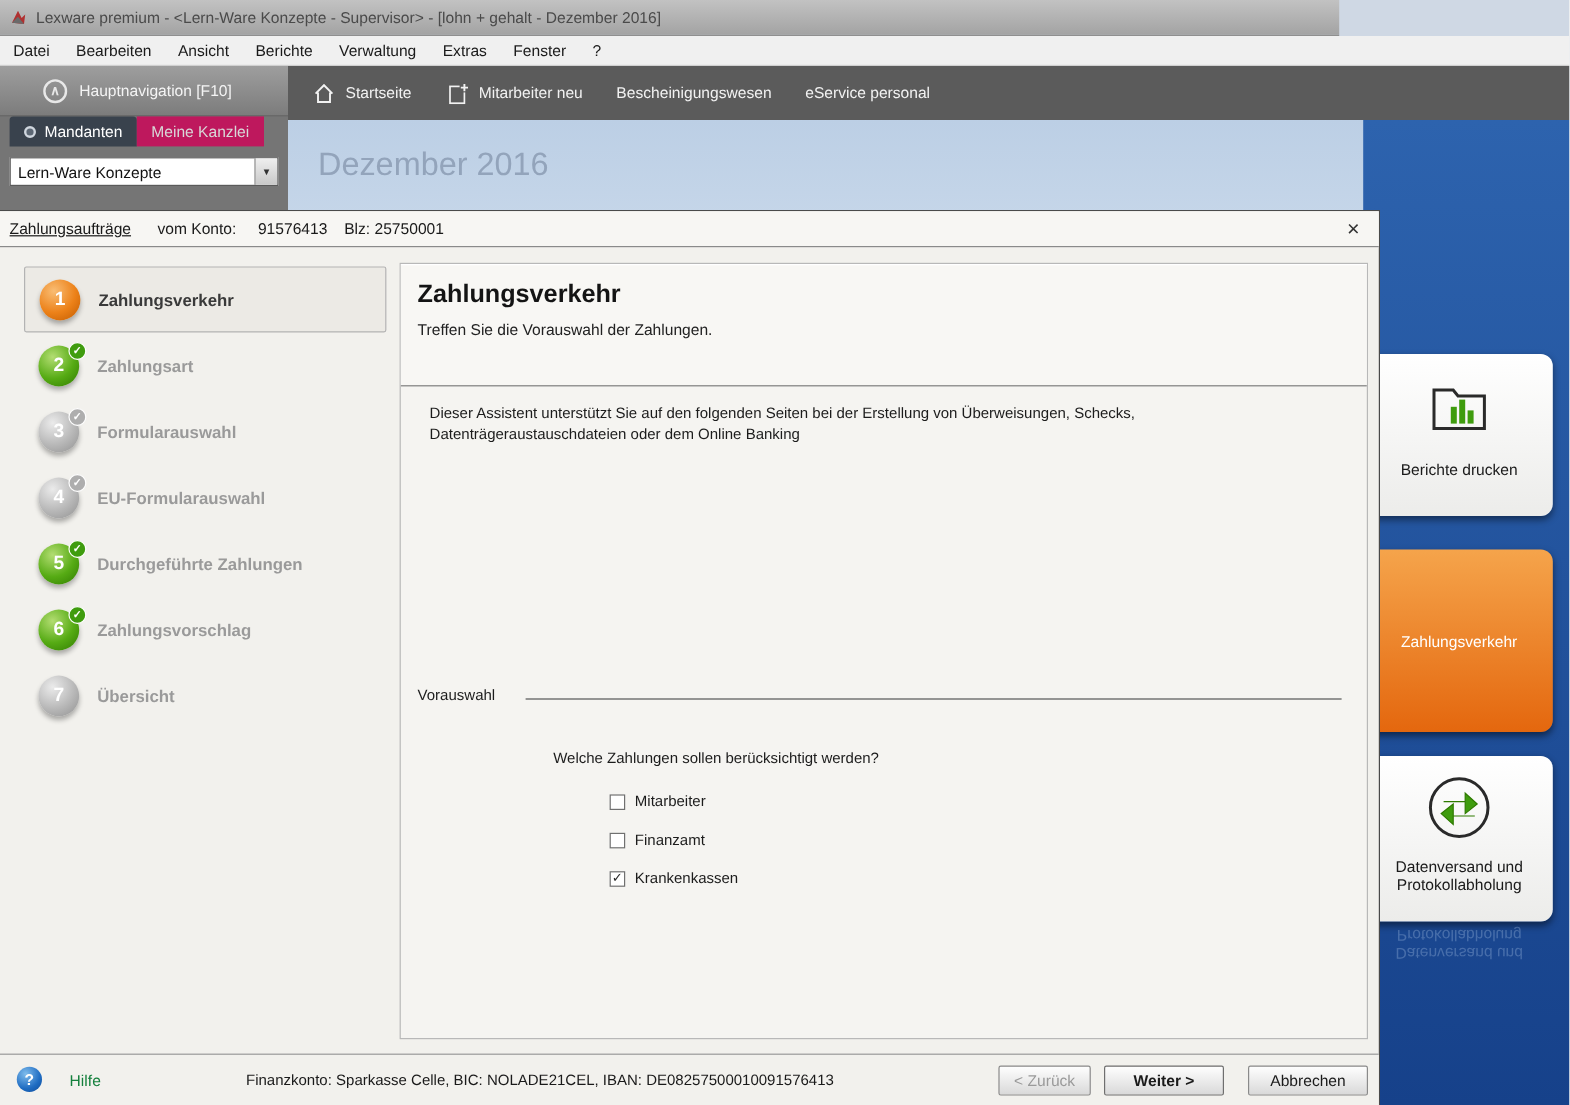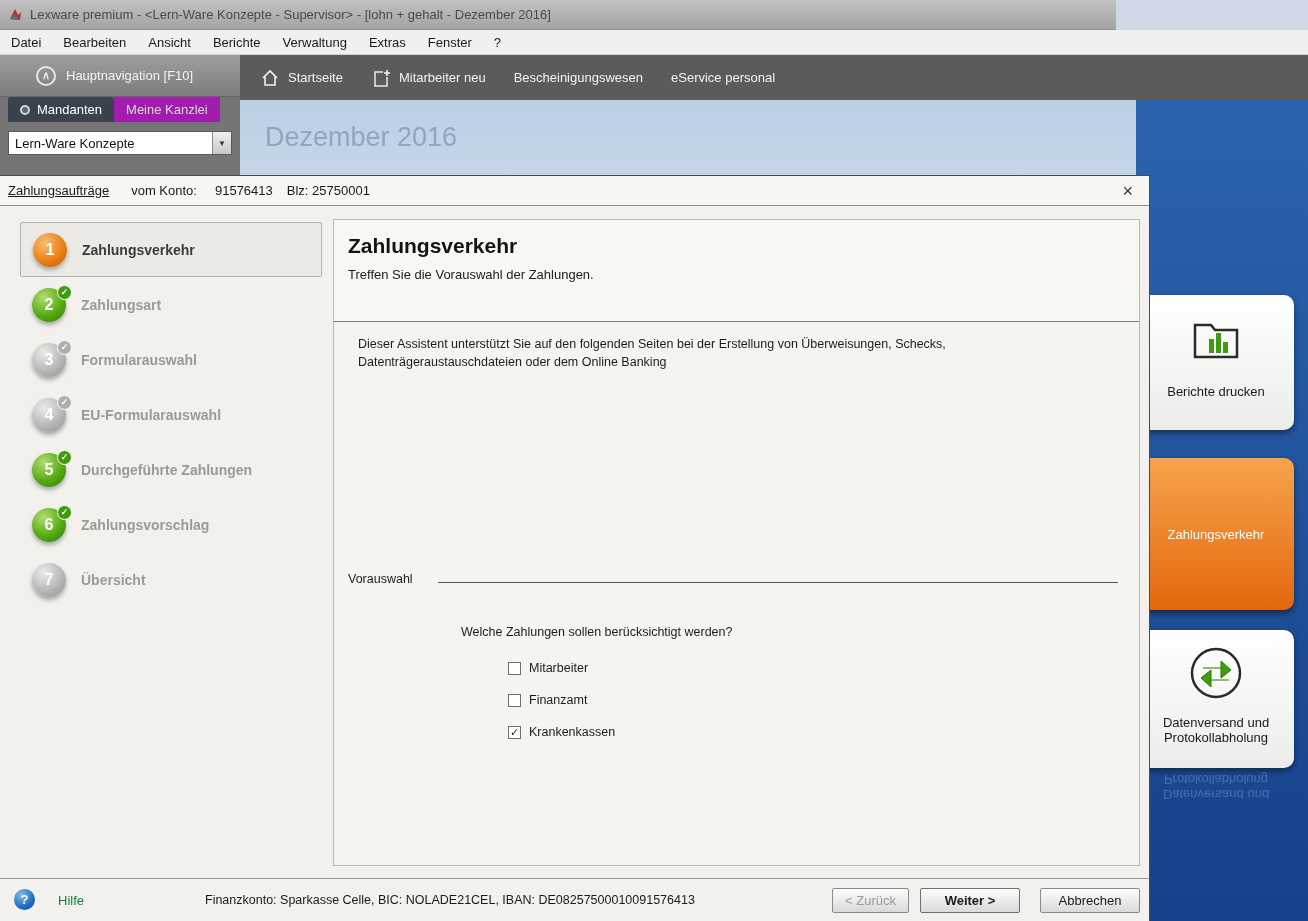--- a/index.html
+++ b/index.html
@@ -22,21 +22,21 @@
   
   .sidebar { position:absolute; left:0; top:55px; width:240px; height:125px; background:#757575; }
   .hauptnav { height:42px; background:linear-gradient(#9e9e9e,#7c7c7c); display:flex;
     align-items:center; padding-left:36px; color:#f4f4f4; font-size:13px; border-bottom:1px solid #666; }
   .circle-up { width:20px; height:20px; border:2px solid #e8e8e8; border-radius:50%;
     display:inline-flex; align-items:center; justify-content:center; margin-right:10px;
     color:#e8e8e8; font-size:11px; font-weight:bold; }
   .tabs { display:flex; height:25px; padding-left:8px; }
   .tab { display:flex; align-items:center; padding:0 12px; font-size:13px; cursor:default; }
   .tab.active { background:#39424d; color:#ffffff; border-top-left-radius:3px; border-top-right-radius:3px; }
-  .tab.inactive { background:#a21caf; color:#d8d8d8; }
+  .tab.inactive { background:#be185d; color:#d8d8d8; }
   .radio-icon { width:10px; height:10px; border:2px solid #cfd6de; border-radius:50%;
     margin-right:7px; background:#5c6774; }
   .dropdown { margin:9px 8px 0 8px; height:24px; background:#ffffff; border:1px solid #5a5a5a;
     display:flex; align-items:center; font-size:13px; color:#111;gap:18px; }
   .dropdown .dd-text { flex:1; padding-left:6px; }
   .dd-btn { width:19px; height:100%; background:linear-gradient(#efefef,#c8c8c8);
     border-left:1px solid #8a8a8a; display:flex; align-items:center; justify-content:center;
     font-size:8px; color:#333; }
 
   

